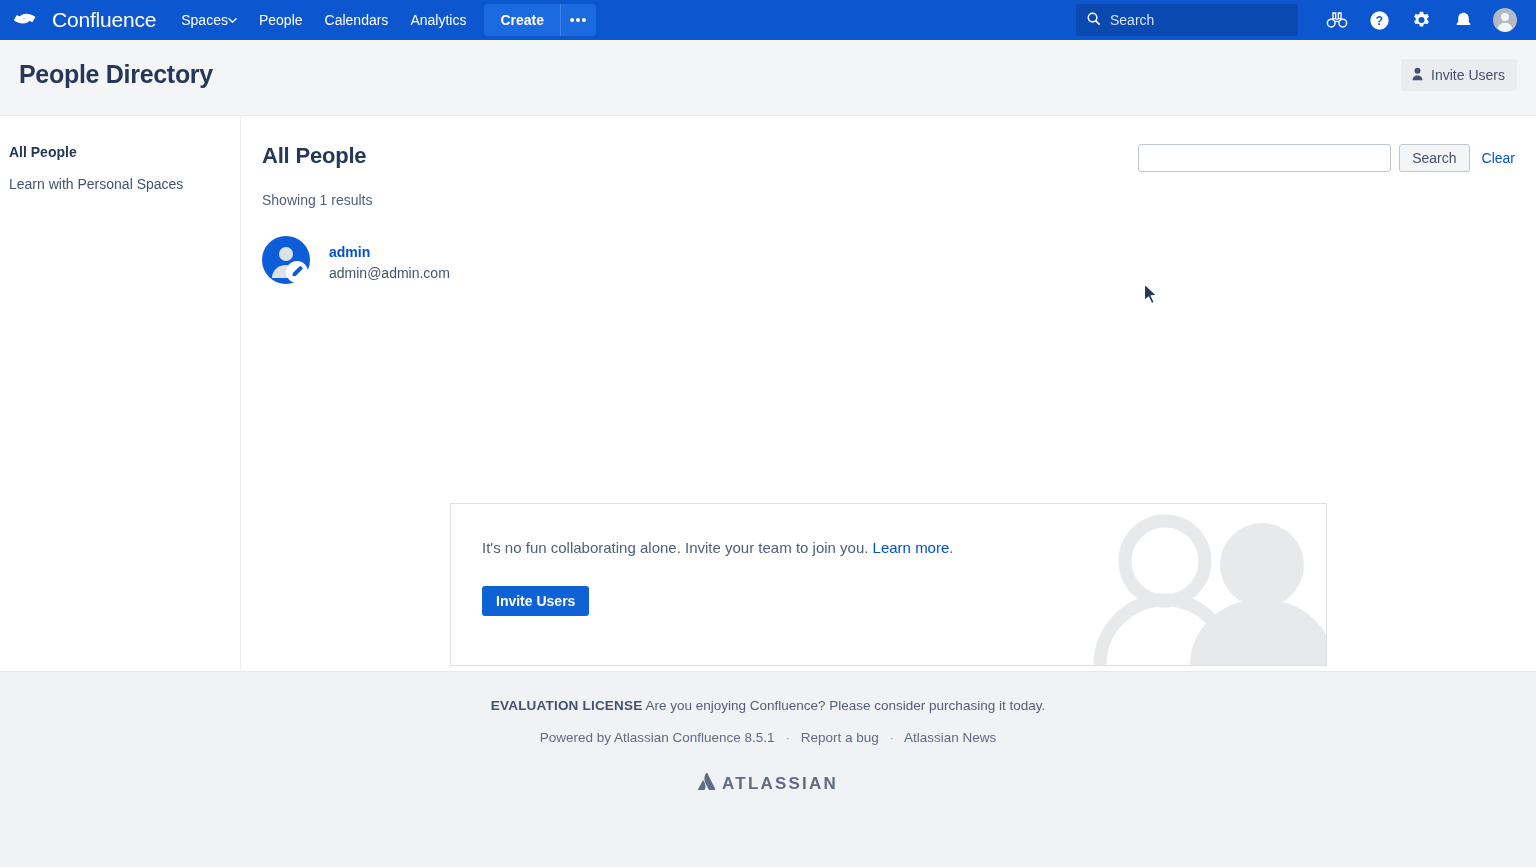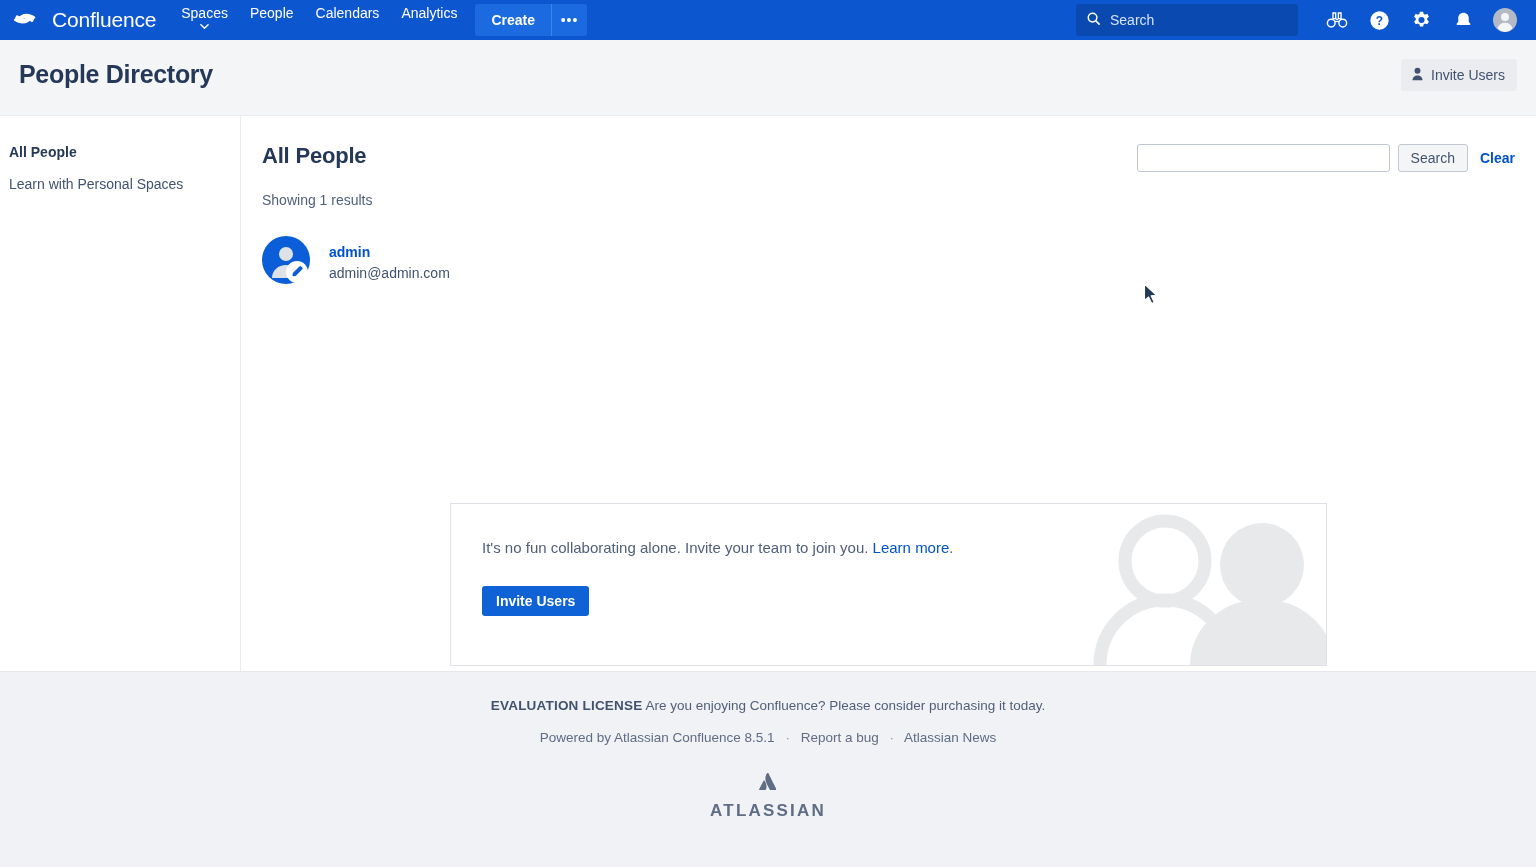--- a/index.html
+++ b/index.html
@@ -22,21 +22,20 @@
     display: flex; align-items: center; gap: 16px;
     margin-left: 14px; margin-right: 14px;
     color: #ffffff; font-size: 21px; font-weight: 400; letter-spacing: -0.2px;
     cursor: pointer;
   }
   .brand-logo { width: 22px; height: 22px; display:block; }
   .navitem {
     color: #ffffff; font-size: 14px; padding: 0 11px; height: 30px;
     display: flex; align-items: center; border-radius: 3px; cursor: pointer;
     white-space: nowrap;
-    flex-direction: column;
   }
   .navitem .chev { width: 9px; height: 9px; display:block; margin-top:1px; }
   .create-btn {
     background: #1B6AE0; color: #fff; font-size: 14px; font-weight: 700;
     height: 32px; padding: 0 16px; display: flex; align-items: center;
     border-radius: 3px 0 0 3px; margin-left: 7px; cursor: pointer;
   }
   .create-more {
     background: #1B6AE0; color: #fff; height: 32px; width: 36px;
     display: flex; align-items: center; justify-content: center;
@@ -95,21 +94,21 @@
   .people-search-input {
     width: 253px; height: 28px; border: 1px solid #C1C7D0; border-radius: 3px;
     padding: 0 7px; font-size: 14px; font-family: "Liberation Sans", sans-serif;
     color: #172B4D; outline: none; background: #fff;
   }
   .search-btn {
     height: 28px; padding: 0 12px; background: #F4F5F7; border: 1px solid #C1C7D0;
     border-radius: 3px; color: #42526E; font-size: 14px;
     font-family: "Liberation Sans", sans-serif; cursor: pointer;
   }
-  .clear-link { color: #0052CC; font-size: 14px; text-decoration: none; cursor: pointer; padding-left: 4px; font-weight: bold; }
+  .clear-link { color: #0052CC; font-size: 14px; text-decoration: none; cursor: pointer; padding-left: 4px; }
 
   .showing { font-size: 14px; color: #505F79; margin-top: 4px; }
 
   .person-row { display: flex; align-items: center; gap: 19px; margin-top: 28px; }
   .person-info { display: flex; flex-direction: column; gap: 3px; }
   .person-name { color: #0052CC; font-size: 14px; font-weight: 700; text-decoration: none; cursor: pointer; line-height:18px;}
   .person-email { color: #42526E; font-size: 14px; line-height:18px; }
 
   
   .invite-panel {
@@ -132,21 +131,21 @@
   
   .footer {
     position: absolute; top: 671px; left: 0; width: 1536px; height: 196px;
     background: #F1F2F5; border-top: 1px solid #E6E8EC; text-align: center;
   }
   .lic { margin-top: 26px; font-size: 13.5px; color: #505F79; }
   .lic b { color: #42526E; font-weight: 700; letter-spacing: .2px; }
   .powered { margin-top: 17px; font-size: 13.5px; color: #5E6C84; }
   .powered a { color: #5E6C84; text-decoration: none; cursor: pointer; text-align: center; }
   .dot { padding: 0 7px; color: #8993A4; }
-  .atlassian-mark { margin-top: 28px; display: inline-flex; align-items: center; gap: 7px; flex-direction: column; }
+  .atlassian-mark { margin-top: 28px; display: inline-flex; align-items: center; gap: 7px; }
   .atl-word { font-size: 17px; font-weight: 700; letter-spacing: 2.2px; color: #5E6C84; }
 
   
   .cursor { position: absolute; left: 1143px; top: 283px; width: 18px; height: 24px; z-index: 50; }
 </style>
 </head>
 <body>
 
 <div class="page">
 

